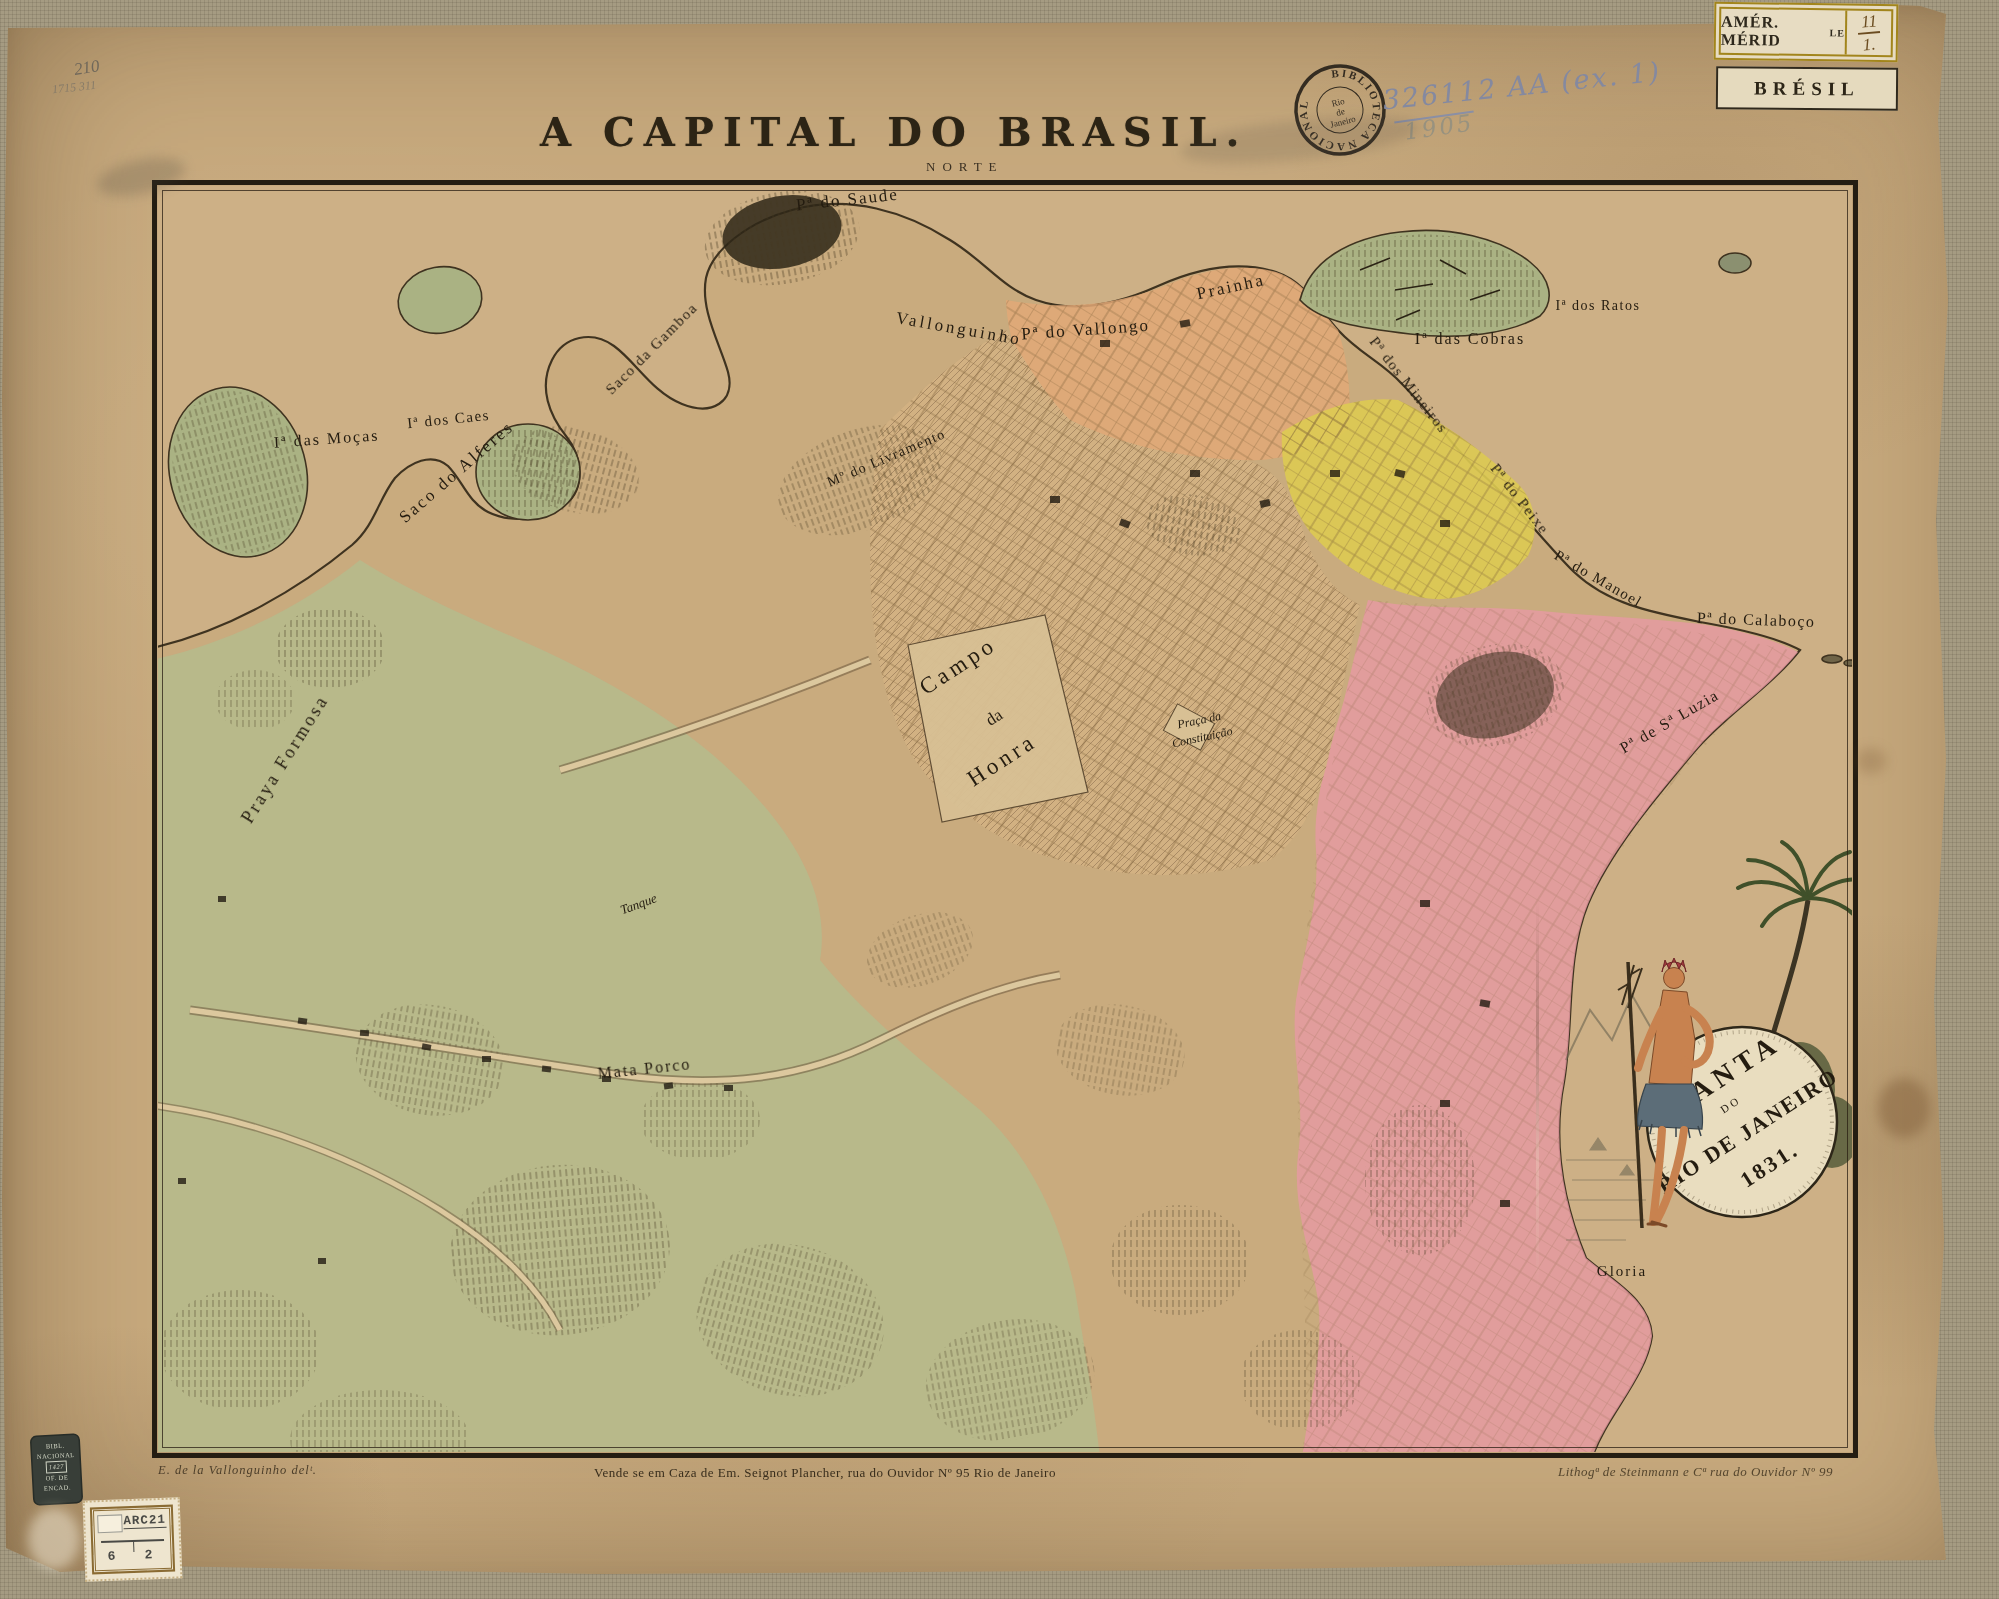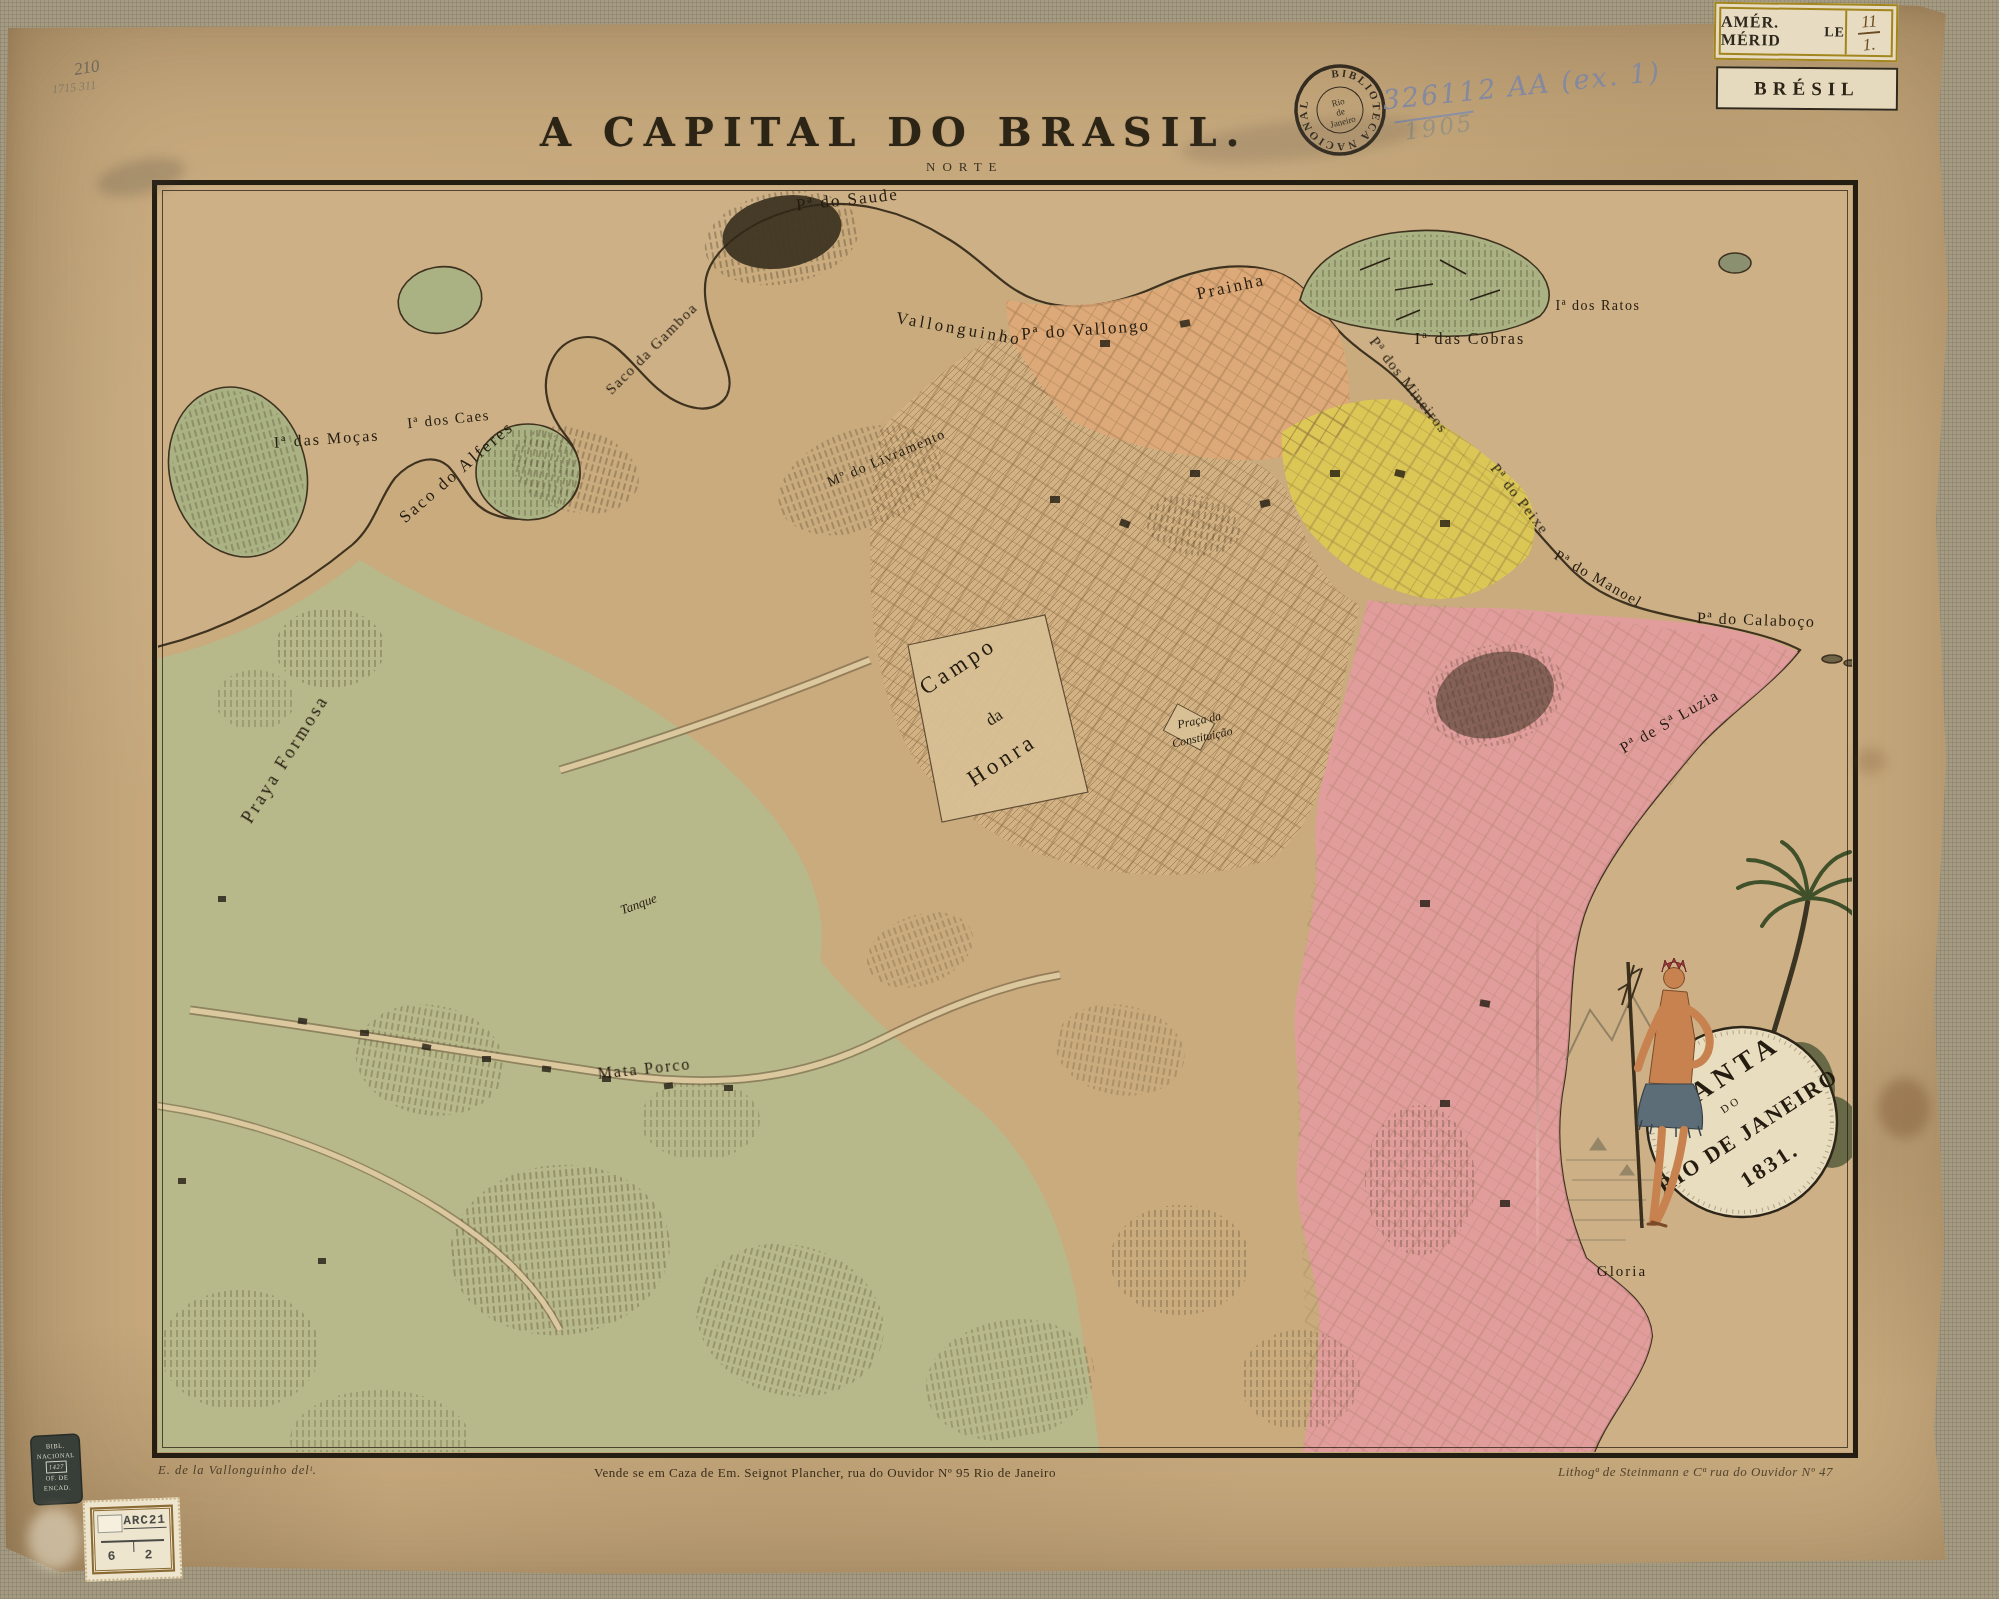--- a/index.html
+++ b/index.html
@@ -31,21 +31,21 @@
   .acc-line{left:1394px;top:116px;width:80px;height:2px;background:#8a8fa5;transform:rotate(-8deg);}
   .acc-year{left:1404px;top:114px;font-family:"DejaVu Serif",serif;font-style:italic;font-size:23px;
     color:#98927f;transform:rotate(-8deg);letter-spacing:3px;}
   .stamp-round{left:1292px;top:62px;width:96px;height:96px;transform:rotate(-14deg);opacity:.88;}
   .lab-region{left:1714px;top:3px;width:184px;height:58px;transform:rotate(.8deg);
     background:#e7dcc2;border:2px solid #a2851c;padding:3px;box-sizing:border-box;}
   .lab-region-inner{width:100%;height:100%;border:2px solid #a2851c;box-sizing:border-box;
     display:flex;align-items:stretch;}
   .lab-region-txt{flex:1;display:flex;align-items:center;justify-content:center;
     font-weight:bold;font-size:16px;letter-spacing:1px;color:#2e281c;border-bottom:0;}
-  .lab-region-txt sup{font-size:14px;margin-left:10px;}
+  .lab-region-txt sup{font-size:10px;margin-left:10px;}
   .lab-shelf{width:44px;border-left:2px solid #a2851c;display:flex;flex-direction:column;
     align-items:center;justify-content:center;font-style:italic;color:#6b4c20;font-size:17px;line-height:1;}
   .lab-shelf .bar{width:22px;height:1.5px;background:#6b4c20;margin:2px 0;transform:rotate(-6deg);}
   .lab-shelf div{transform:rotate(-6deg);}
   .lab-country{left:1716px;top:67px;width:182px;height:43px;transform:rotate(.5deg);
     background:#e5dabe;border:2px solid #30291c;box-sizing:border-box;line-height:39px;
     text-align:center;font-size:19px;font-weight:bold;letter-spacing:6px;color:#2c2517;}
   .frame{left:152px;top:180px;width:1696px;height:1268px;border:5px solid #241d12;}
   .frame-inner{position:absolute;left:5px;top:5px;right:5px;bottom:5px;border:1.5px solid rgba(40,30,18,.75);}
   .map-svg{left:0;top:0;width:1999px;height:1599px;}
@@ -309,21 +309,21 @@
       </g>
     </g>
   </svg>
 
   <div class="frame abs">
     <div class="frame-inner"></div>
   </div>
 
   <div class="imprint-left abs">E. de la Vallonguinho delᵗ.</div>
   <div class="imprint-center abs">Vende se em Caza de Em. Seignot Plancher, rua do Ouvidor Nº 95 Rio de Janeiro</div>
-  <div class="imprint-right abs">Lithogª de Steinmann e Cª rua do Ouvidor Nº 47</div>
+  <div class="imprint-right abs">Lithogª de Steinmann e Cª rua do Ouvidor Nº 99</div>
 
   <div class="stamp-bind abs">
     <div>BIBL.</div>
     <div>NACIONAL</div>
     <div class="boxed">1427</div>
     <div>OF. DE</div>
     <div>ENCAD.</div>
   </div>
   <div class="stamp-cat abs">
     <div class="stamp-cat-in">

